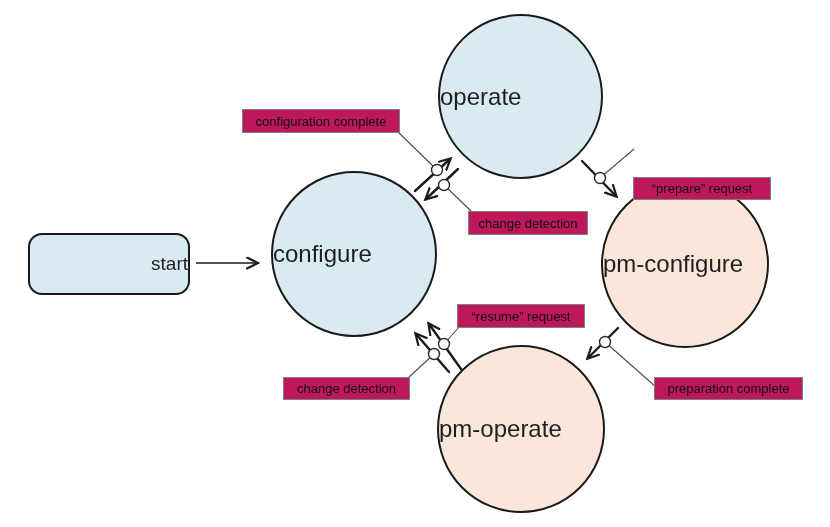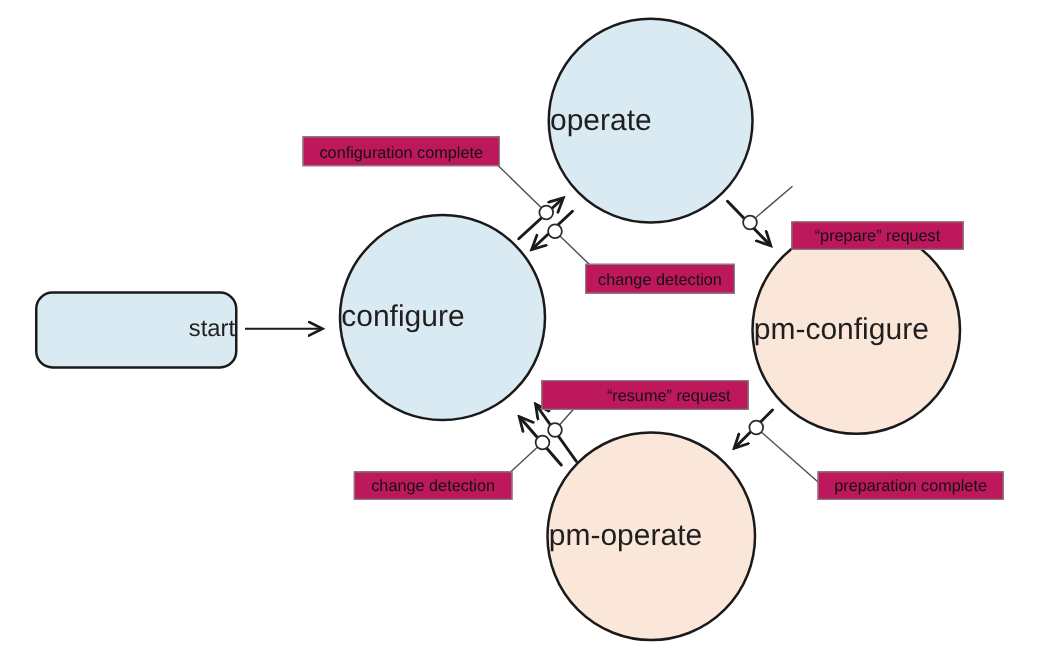--- a/index.html
+++ b/index.html
@@ -84,21 +84,21 @@
     justify-content: center;
     font-size: 13px;
     color: #111111;
     white-space: nowrap;
     z-index: 3;
   }
   .lb-configuration-complete   { left: 242px; top: 109px; width: 156px; height: 22px; }
   .lb-change-detection-top     { left: 468px; top: 211px; width: 118px; height: 22px; }
   .lb-prepare-request          { left: 633px; top: 129px; width: 136px; height: 21px; margin-top: 48px; }
   .lb-preparation-complete     { left: 654px; top: 377px; width: 147px; height: 21px; }
-  .lb-resume-request           { left: 433px; top: 304px; width: 126px; height: 22px; padding-left: 38px; }
+  .lb-resume-request           { left: 457px; top: 304px; width: 126px; height: 22px; }
   .lb-change-detection-bottom  { left: 283px; top: 377px; width: 125px; height: 21px; }
 </style>
 </head>
 <body>
 
 <div class="canvas">
 
   <div class="start-box">
     <span>start</span>
   </div>

